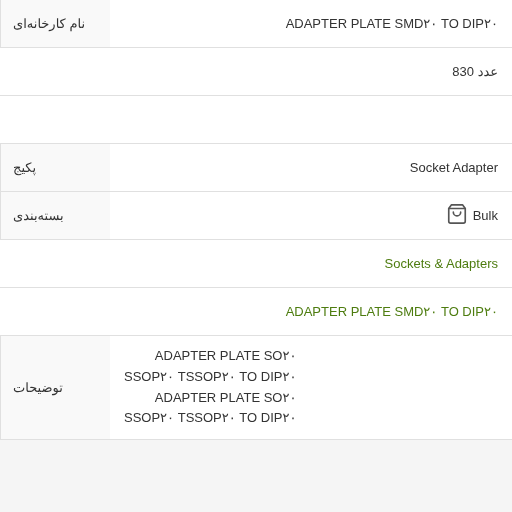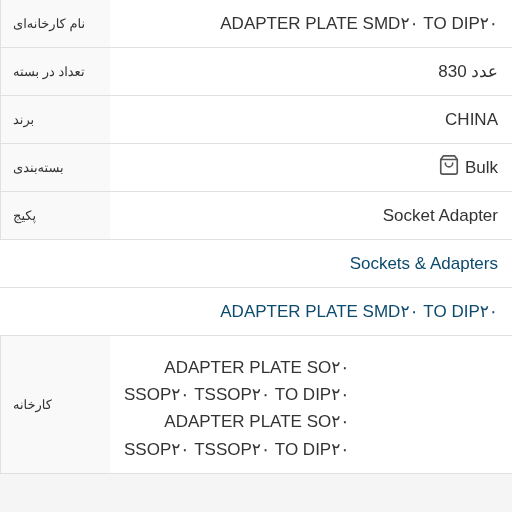--- a/index.html
+++ b/index.html
@@ -42,47 +42,46 @@
       direction: rtl;
       border-left: 1px solid #e0e0e0;
     }
 
     .value-cell {
       flex: 1;
       display: flex;
       align-items: center;
       justify-content: flex-end;
       padding: 10px 14px;
-      font-size: 17px;
+      font-size: 13px;
       color: #333;
       direction: rtl;
       text-align: right;
     }
 
     .value-cell.ltr {
       direction: ltr;
       justify-content: flex-end;
       text-align: right;
     }
 
     .value-cell.link {
-      color: #0c4a6e;
+      color: #4d7c0f;
       direction: ltr;
     }
 
     .value-cell.multiline {
       flex-direction: column;
       align-items: flex-end;
       justify-content: center;
       line-height: 1.5;
     }
 
     .value-cell.multiline span {
       display: block;
-      margin-top: 8px;
     }
 
     .bulk-wrapper {
       display: flex;
       align-items: center;
       direction: ltr;
     }
   </style>
 </head>
 <body>
@@ -92,34 +91,34 @@
   <div class="row">
     <div class="label-cell">
       <span>نام کارخانه‌ای</span>
     </div>
     <div class="value-cell ltr">
       <span>ADAPTER PLATE SMD۲۰ TO DIP۲۰</span>
     </div>
   </div>
 
   <div class="row">
-    <div class="label-cell">
-      <span>تعداد در بسته</span>
-    </div>
     <div class="value-cell ltr">
       <span>830 عدد</span>
     </div>
   </div>
 
   <div class="row">
+  </div>
+
+  <div class="row">
     <div class="label-cell">
-      <span>برند</span>
+      <span>پکیج</span>
     </div>
     <div class="value-cell ltr">
-      <span>CHINA</span>
+      <span>Socket Adapter</span>
     </div>
   </div>
 
   <div class="row">
     <div class="label-cell">
       <span>بسته‌بندی</span>
     </div>
     <div class="value-cell ltr">
       <span class="bulk-wrapper">
         <span style="margin-right:5px;">
@@ -128,43 +127,34 @@
             <line x1="3" y1="6" x2="21" y2="6"></line>
             <path d="M16 10a4 4 0 01-8 0"></path>
           </svg>
         </span>
         <span>Bulk</span>
       </span>
     </div>
   </div>
 
   <div class="row">
-    <div class="label-cell">
-      <span>پکیج</span>
-    </div>
-    <div class="value-cell ltr">
-      <span>Socket Adapter</span>
-    </div>
-  </div>
-
-  <div class="row">
     <div class="value-cell link">
       <span>Sockets &amp; Adapters</span>
     </div>
   </div>
 
   <div class="row">
     <div class="value-cell link">
       <span>ADAPTER PLATE SMD۲۰ TO DIP۲۰</span>
     </div>
   </div>
 
   <div class="row" style="min-height:80px;">
     <div class="label-cell">
-      <span>کارخانه</span>
+      <span>توضیحات</span>
     </div>
     <div class="value-cell multiline">
       <span style="direction:ltr; text-align:right; line-height:1.6;">
         ADAPTER PLATE SO۲۰<br>
         SSOP۲۰ TSSOP۲۰ TO DIP۲۰<br>
         ADAPTER PLATE SO۲۰<br>
         SSOP۲۰ TSSOP۲۰ TO DIP۲۰
       </span>
     </div>
   </div>

